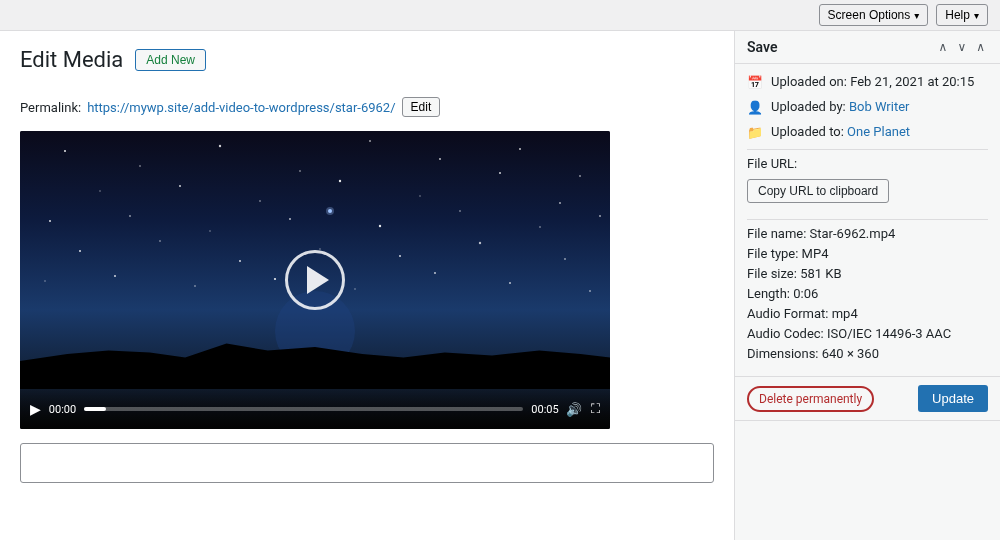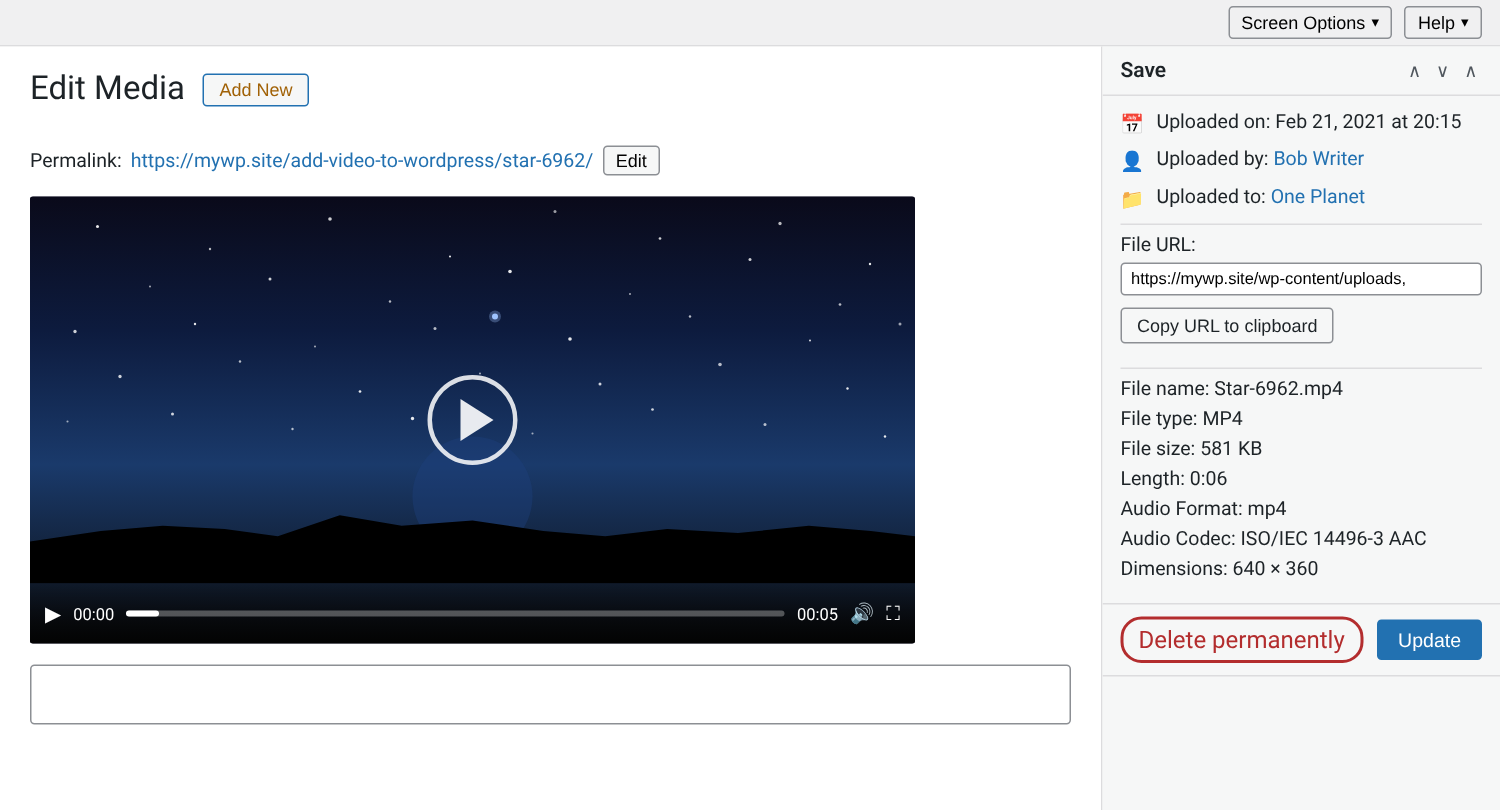--- a/index.html
+++ b/index.html
@@ -59,21 +59,21 @@
     }
     .page-title {
       font-size: 22px;
       font-weight: 400;
       color: #1d2327;
     }
     .add-new-btn {
       background: #f6f7f7;
       border: 1px solid #2271b1;
       border-radius: 3px;
-      color: #a16207;
+      color: #15803d;
       padding: 3px 10px;
       font-size: 12px;
       cursor: pointer;
     }
 
     
     .title-input {
       width: 100%;
       font-size: 22px;
       padding: 6px 10px;
@@ -325,21 +325,21 @@
     .metabox-footer {
       padding: 8px 12px;
       display: flex;
       justify-content: space-between;
       align-items: center;
       border-top: 1px solid #dcdcde;
     }
     .delete-link {
       color: #b32d2e;
       text-decoration: none;
-      font-size: 16px;
+      font-size: 12px;
       border: 2px solid #b32d2e;
       border-radius: 14px;
       padding: 4px 10px;
       cursor: pointer;
     }
     .update-btn {
       background: #2271b1;
       color: #fff;
       border: none;
       border-radius: 3px;
@@ -504,21 +504,20 @@
             <span>Uploaded to:</span>
             <a class="meta-link" href="#">One Planet</a>
           </span>
         </div>
 
         <hr class="meta-divider">
 
         
         <div class="file-url-section">
           <div class="file-url-label">File URL:</div>
-          <input type="text" class="file-url-input" value="https://mywp.site/wp-content/uploads," style="">
         </div>
 
         <button class="copy-url-btn">Copy URL to clipboard</button>
 
         <hr class="meta-divider">
 
         
         <div class="file-info-row">
           <span class="file-info-label">File name:</span>
           <span class="file-info-value">Star-6962.mp4</span>

